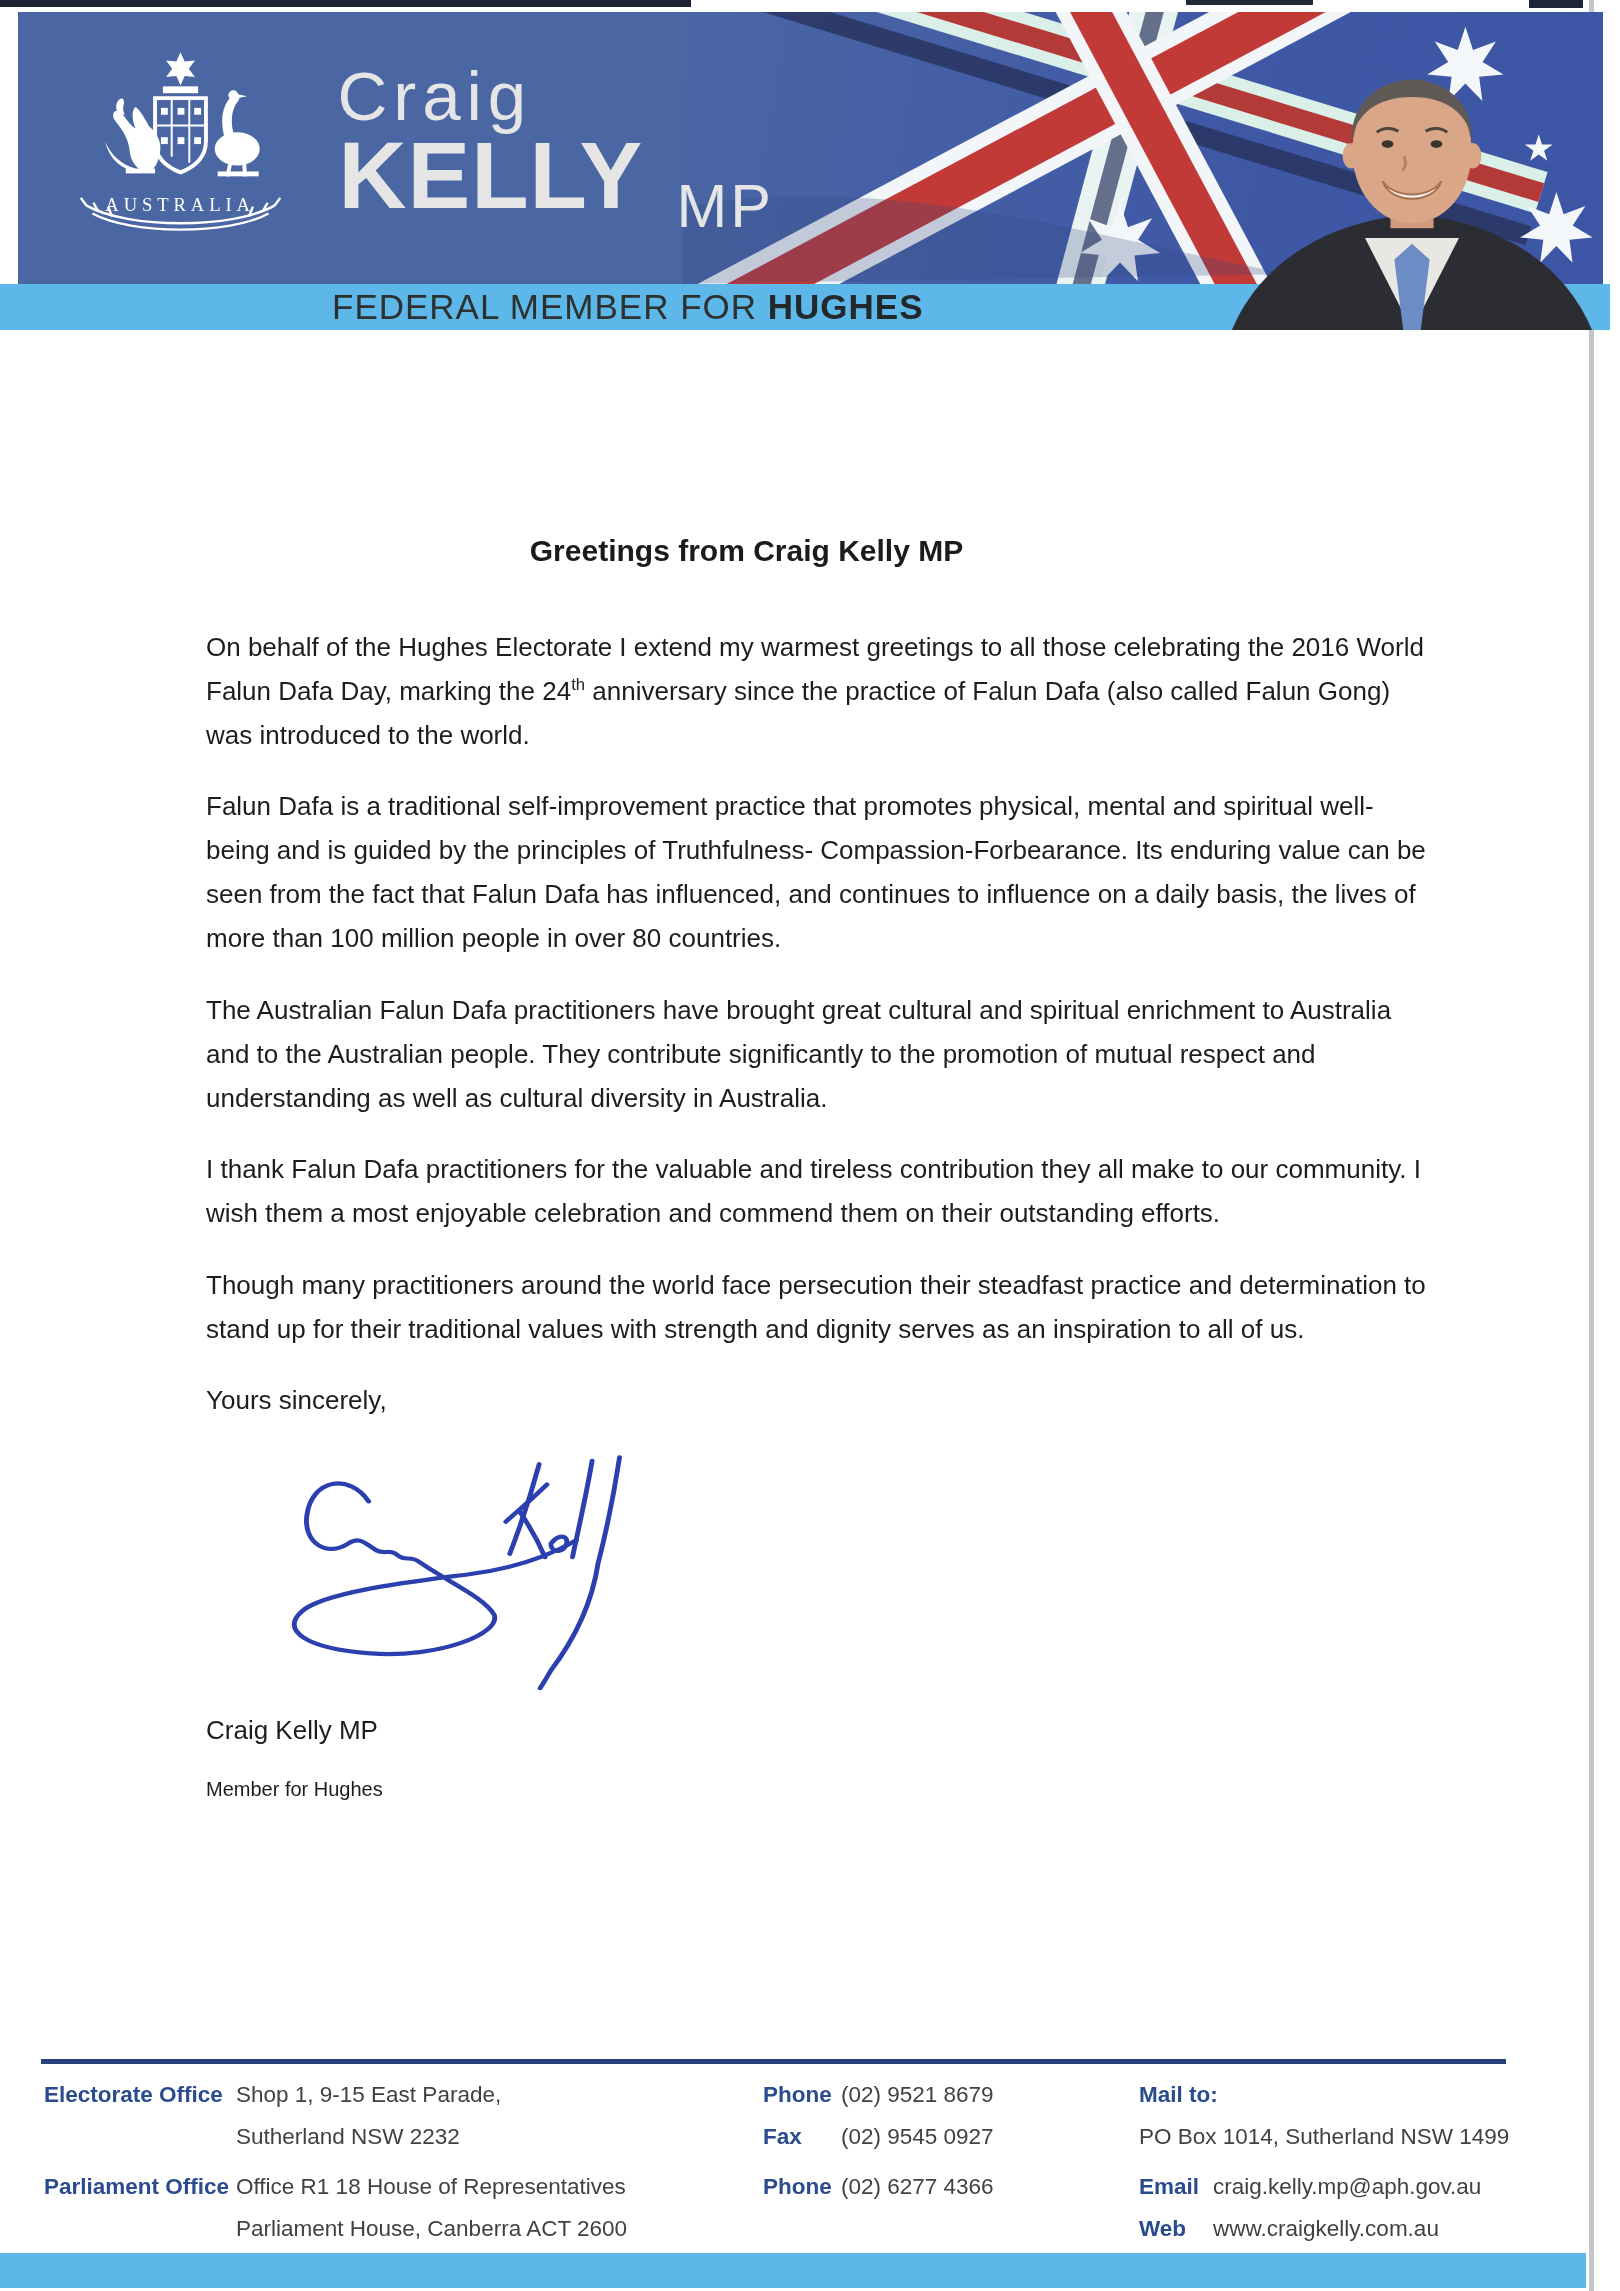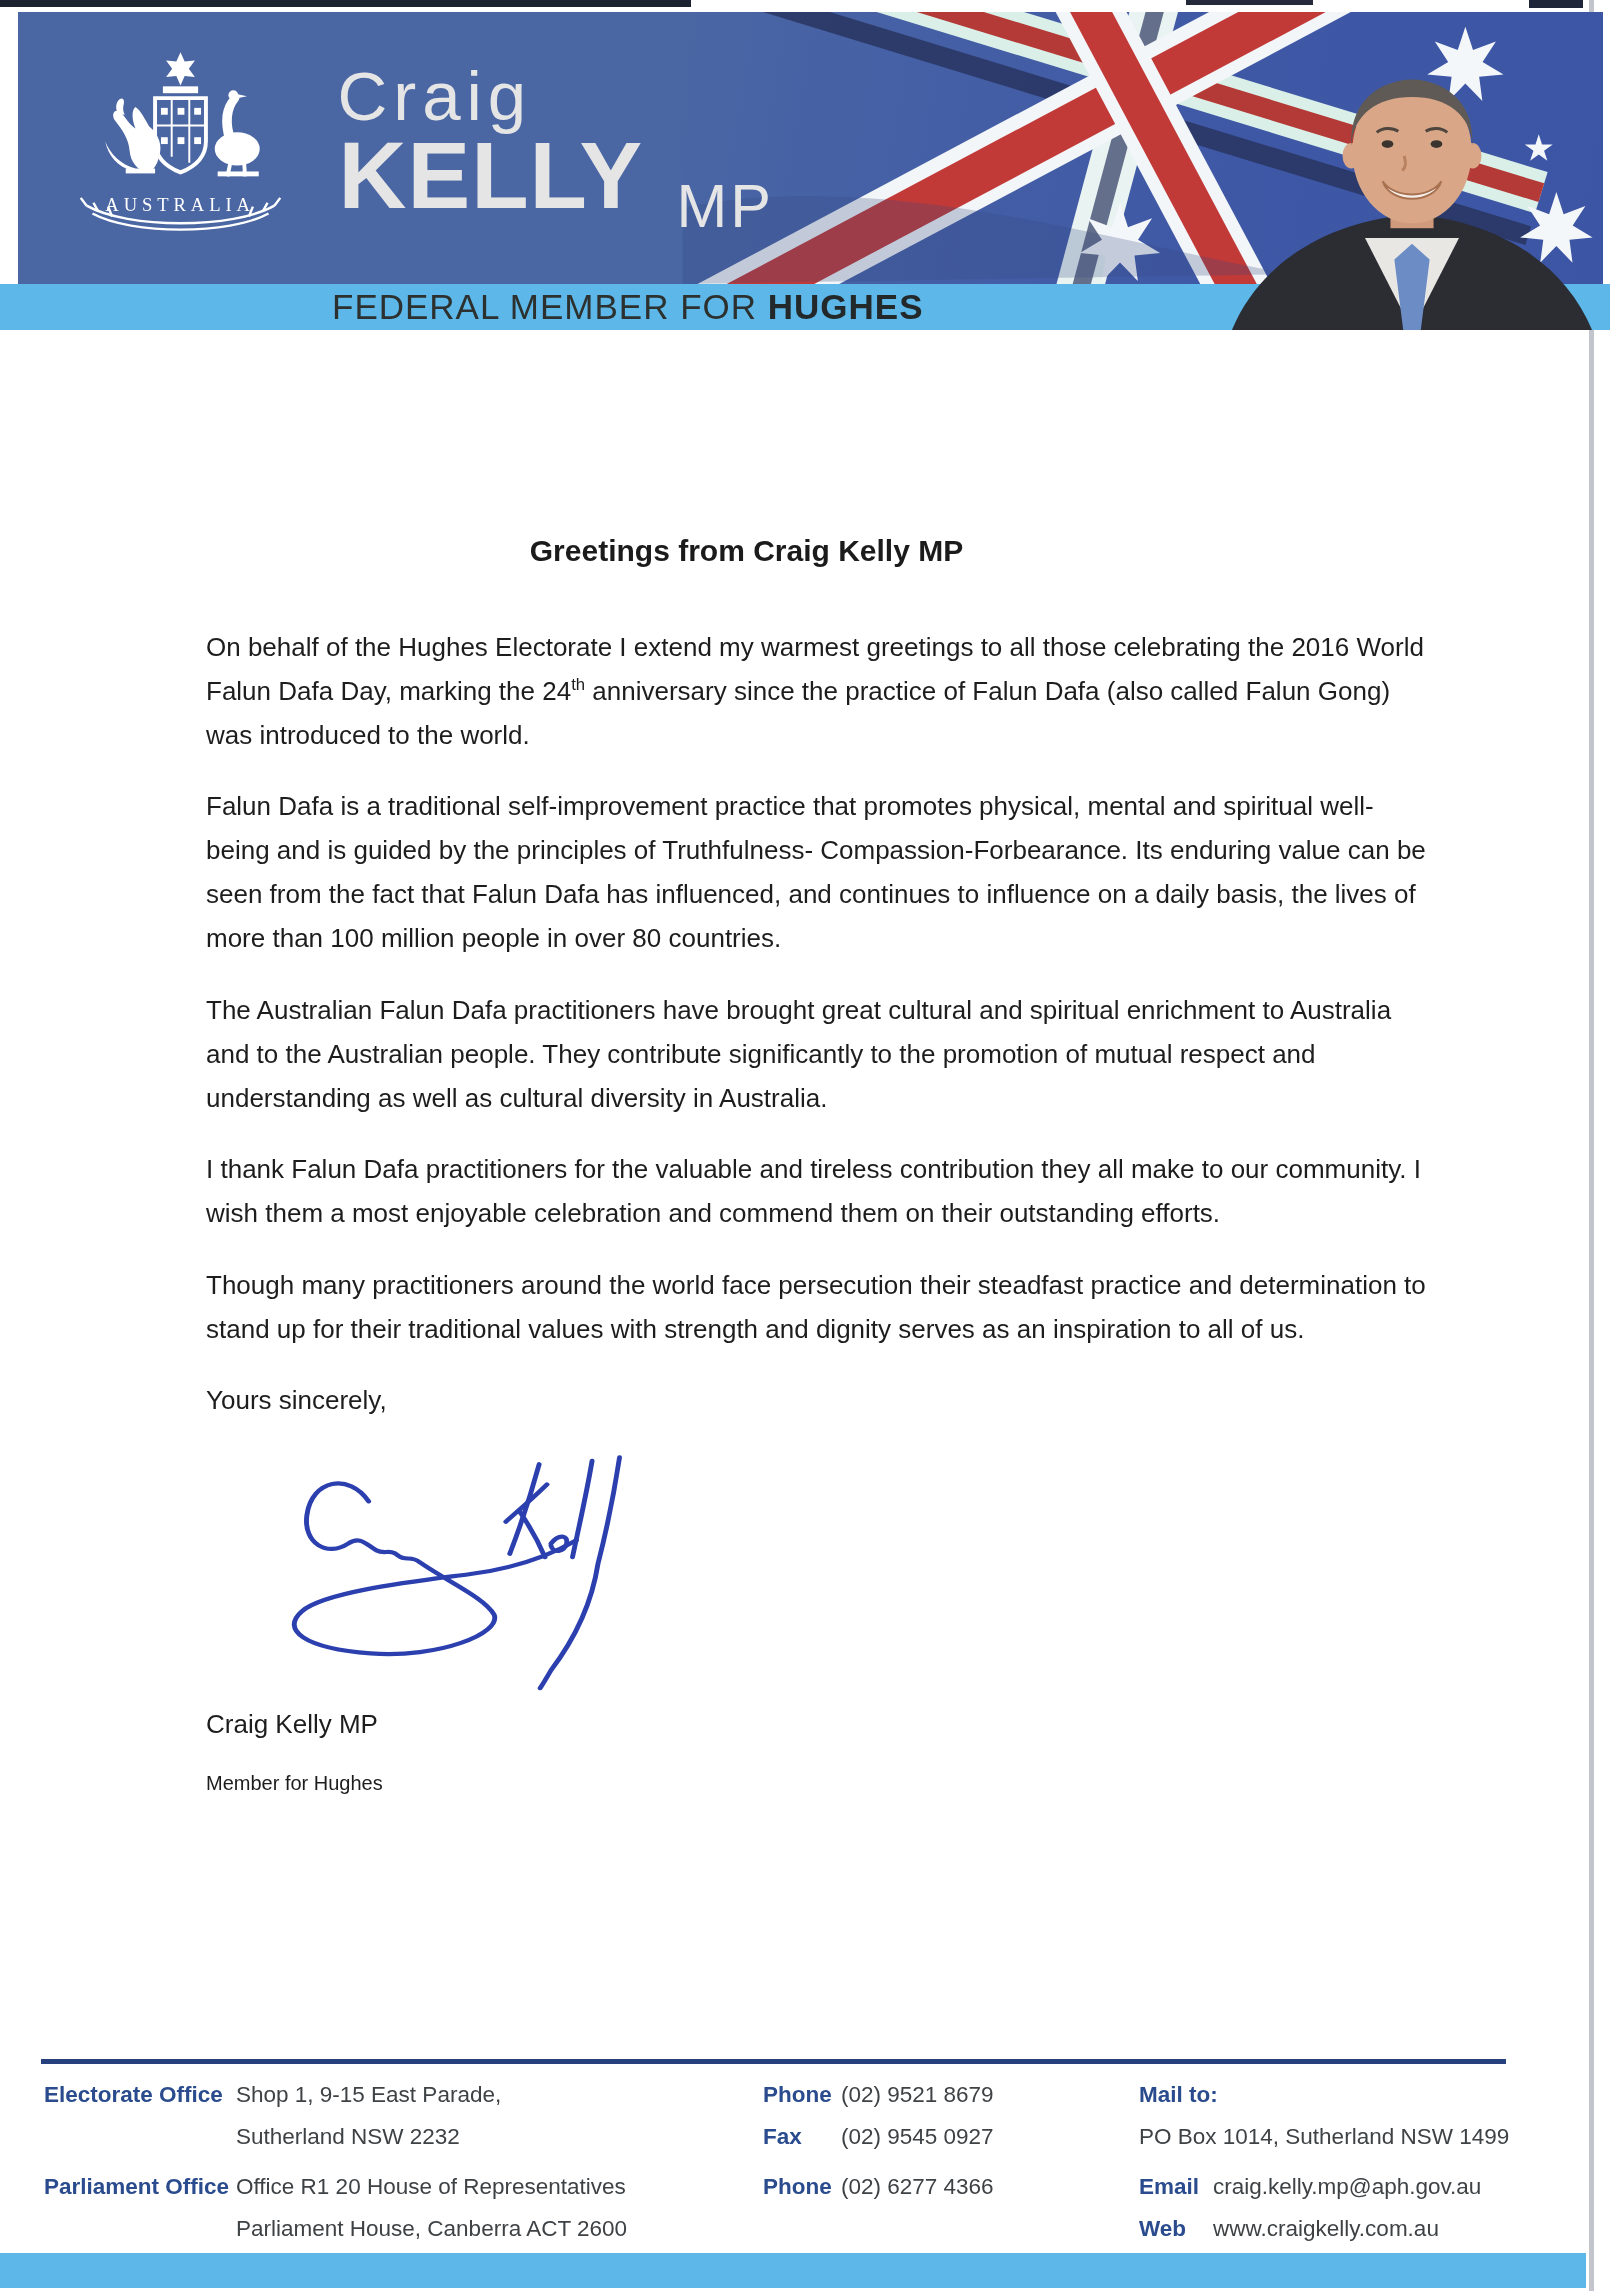--- a/index.html
+++ b/index.html
@@ -32,21 +32,21 @@
 
   
   .letter-title{position:absolute;left:0;top:534px;width:1493px;text-align:center;
     font-size:30px;font-weight:700;color:#1b1b1b;}
   .letter-body{position:absolute;left:206px;top:625px;width:1223px;
     font-size:26px;line-height:44px;color:#1d1d1d;}
   .letter-body p{margin:0 0 27.4px 0;}
   .letter-body sup{font-size:16.7px;line-height:0;vertical-align:super;}
   .closing{margin:0 0 5.9px 0;}
   .signature{display:block;margin:3.9px 0 0 47px;}
-  .signatory-name{margin-top:8px;font-size:26px;color:#1d1d1d;}
+  .signatory-name{margin-top:14px;font-size:26px;color:#1d1d1d;}
   .signatory-title{margin-top:15px;font-size:20px;color:#1d1d1d;}
 
   
   .footer-rule{position:absolute;left:41px;top:2059px;width:1465px;height:4.9px;background:#27417e;}
   .f{position:absolute;font-size:22.5px;white-space:nowrap;}
   .f-label{color:#2a4b8d;font-weight:700;}
   .f-val{color:#3e4245;}
   .bottom-band{position:absolute;left:0;top:2253px;width:1586px;height:35px;background:#5db7e8;}
 </style>
 </head>
@@ -202,21 +202,21 @@
     <div class="signatory-name">Craig Kelly MP</div>
     <div class="signatory-title">Member for Hughes</div>
   </div>
 
   <div class="footer-rule"></div>
 
   <div class="f f-label" style="left:44px;top:2082px">Electorate Office</div>
   <div class="f f-val" style="left:236px;top:2082px">Shop 1, 9-15 East Parade,</div>
   <div class="f f-val" style="left:236px;top:2124px">Sutherland NSW 2232</div>
   <div class="f f-label" style="left:44px;top:2174px">Parliament Office</div>
-  <div class="f f-val" style="left:236px;top:2174px">Office R1 20 House of Representatives</div>
+  <div class="f f-val" style="left:236px;top:2174px">Office R1 18 House of Representatives</div>
   <div class="f f-val" style="left:236px;top:2216px">Parliament House, Canberra ACT 2600</div>
 
   <div class="f f-label" style="left:763px;top:2082px">Phone</div>
   <div class="f f-val" style="left:841px;top:2082px">(02) 9521 8679</div>
   <div class="f f-label" style="left:763px;top:2124px">Fax</div>
   <div class="f f-val" style="left:841px;top:2124px">(02) 9545 0927</div>
   <div class="f f-label" style="left:763px;top:2174px">Phone</div>
   <div class="f f-val" style="left:841px;top:2174px">(02) 6277 4366</div>
 
   <div class="f f-label" style="left:1139px;top:2082px">Mail to:</div>

